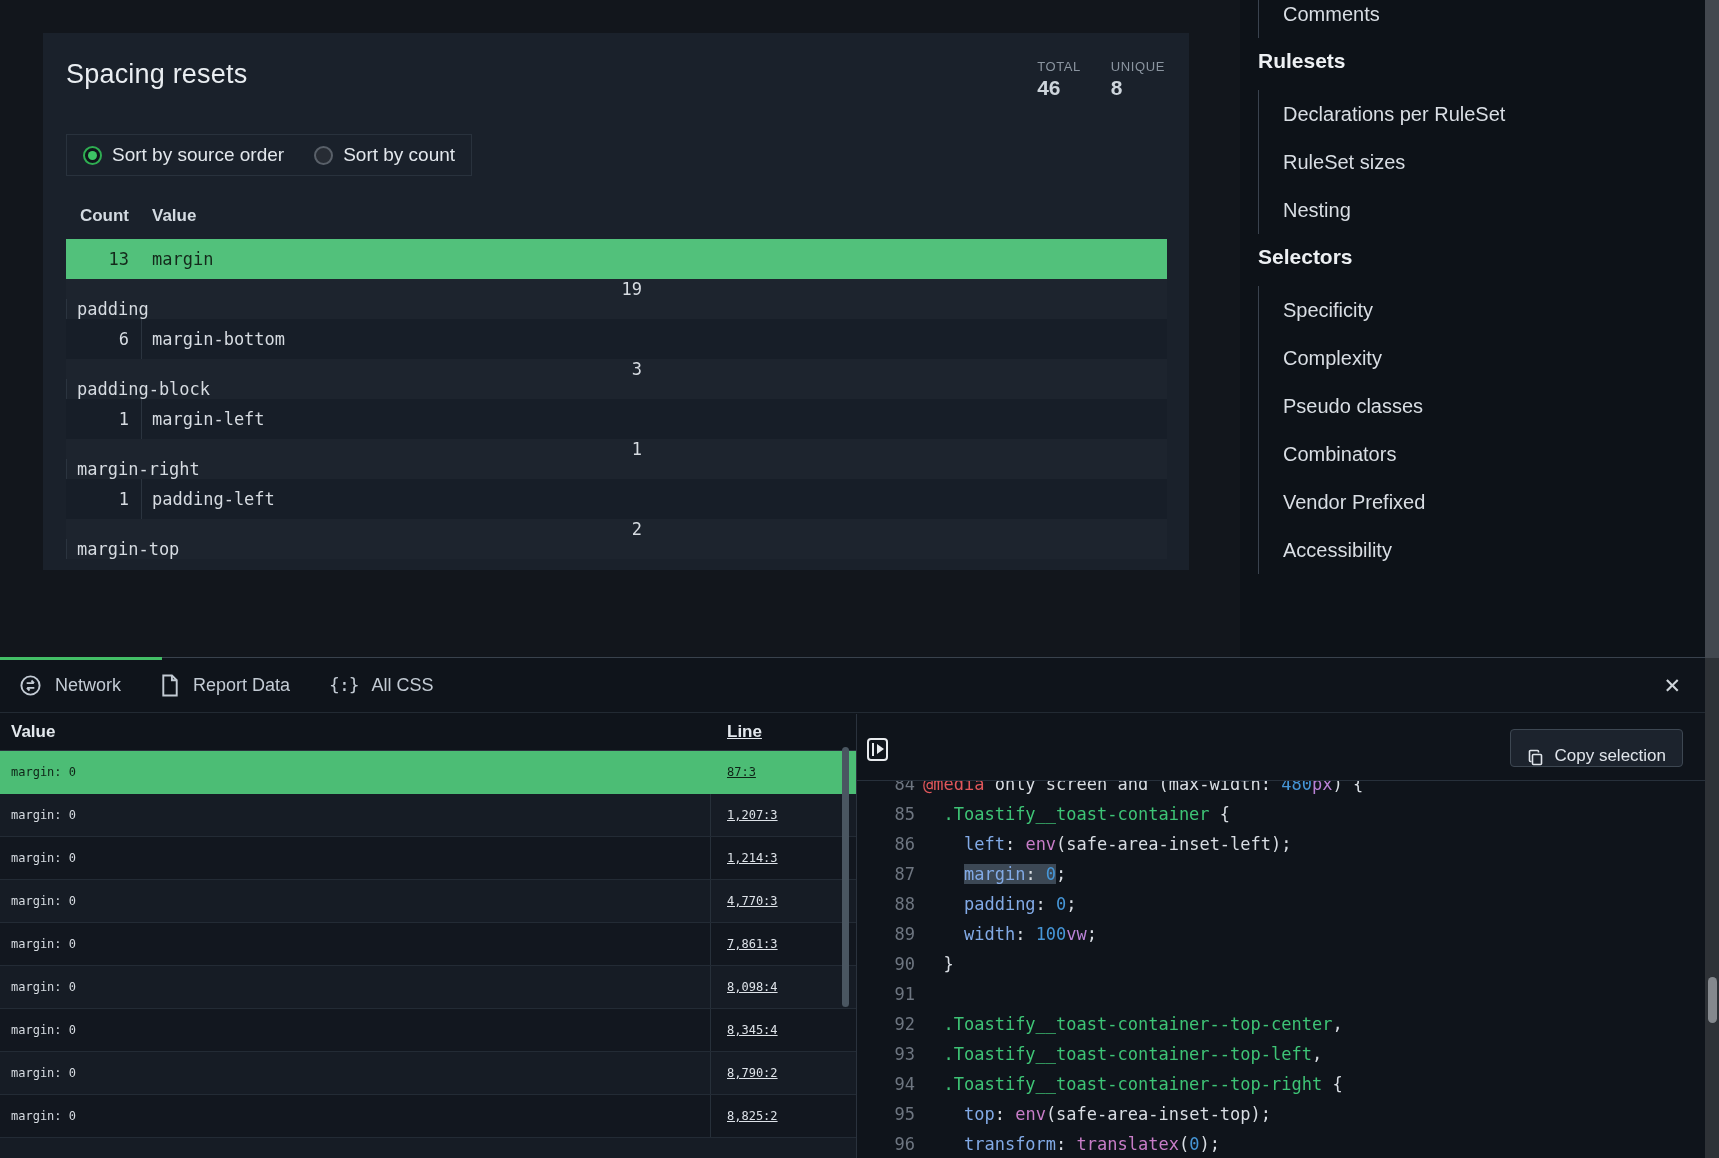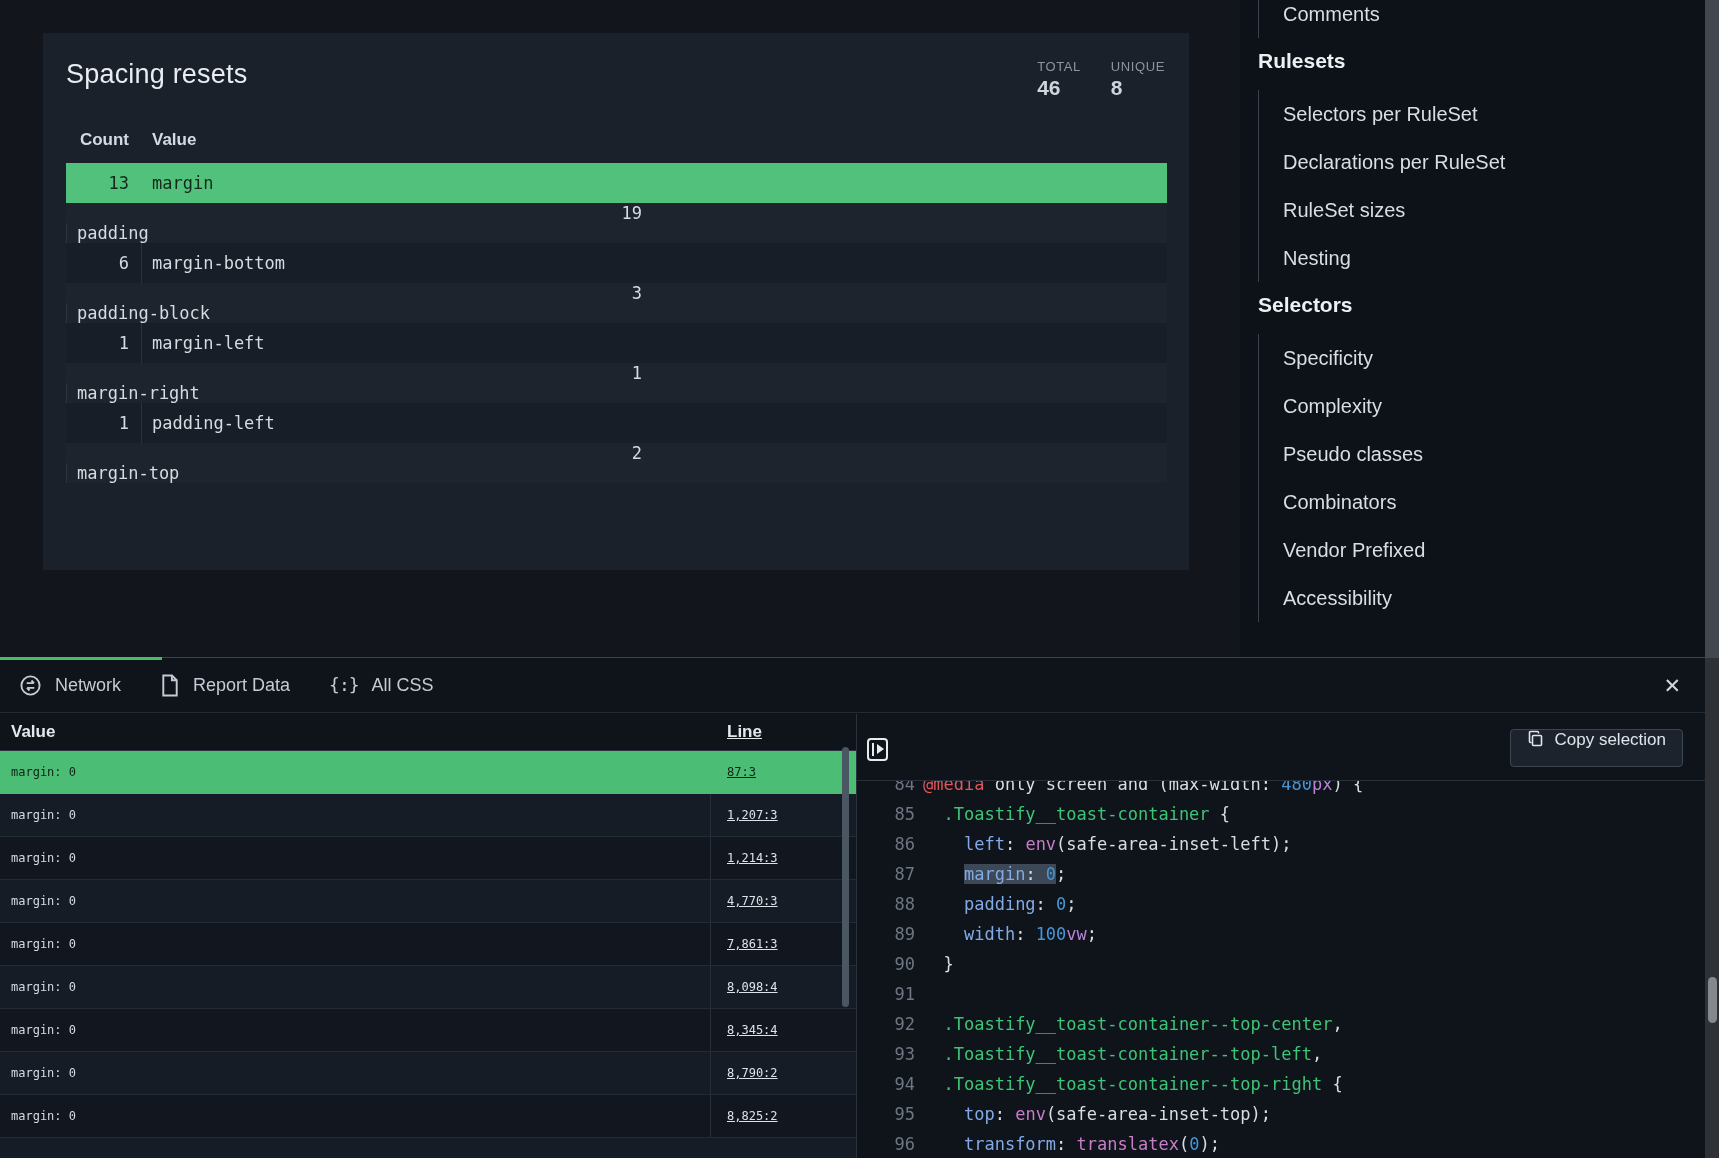--- a/index.html
+++ b/index.html
@@ -74,21 +74,21 @@
   .res-row.hl a{color:#0f2417;}
   .res-stub{height:22px;background:#161c25;}
   .res-scroll{position:absolute;right:7px;top:33px;width:7px;height:260px;border-radius:4px;background:#4a5661;}
 
   
   .code-pane{flex:1;position:relative;display:flex;flex-direction:column;overflow:hidden;}
   .code-head{height:67px;flex:0 0 auto;border-bottom:1px solid #27303b;position:relative;}
   .expand-btn{position:absolute;left:10px;top:24px;width:21px;height:23px;border:2px solid #e8ebee;border-radius:4px;cursor:pointer;}
   .expand-btn::before{content:"";position:absolute;left:3px;top:3px;bottom:3px;width:2px;background:#e8ebee;}
   .expand-btn::after{content:"";position:absolute;left:8px;top:4px;border-left:7px solid #e8ebee;border-top:5px solid transparent;border-bottom:5px solid transparent;}
-  .copy-btn{position:absolute;right:22px;top:15px;height:38px;display:flex;align-items:flex-start;gap:10px;
+  .copy-btn{position:absolute;right:22px;top:15px;height:38px;display:flex;align-items:flex-end;gap:10px;
             padding:0 16px;border:1px solid #3d4752;border-radius:4px;background:#1c232d;
             font-size:17px;color:#e0e5eb;cursor:pointer;font-family:"Liberation Sans",sans-serif;}
   .code-scroll{flex:1;overflow:hidden;font-family:"DejaVu Sans Mono",monospace;font-size:17px;line-height:30px;}
   .code-inner{margin-top:-12px;}
   .code-line{display:flex;white-space:pre;}
   .gutter{width:58px;flex:0 0 auto;text-align:right;color:#6e7681;user-select:none;}
   .code-text{margin-left:8px;}
   .tk-p{color:#d8dde3;}
   .tk-at{color:#e0575b;}
   .tk-sel{color:#3ec476;}
@@ -113,20 +113,30 @@
           <div>
             <div class="stat-label">TOTAL</div>
             <div class="stat-value">46</div>
           </div>
           <div>
             <div class="stat-label">UNIQUE</div>
             <div class="stat-value">8</div>
           </div>
         </div>
     </div>
+    <div class="sort-group">
+        <label class="radio-opt">
+          <span class="radio on"></span>
+          <span>Sort by source order</span>
+        </label>
+        <label class="radio-opt">
+          <span class="radio off"></span>
+          <span>Sort by count</span>
+        </label>
+      </div>
     <div class="sp-table">
       <div class="sp-head">
         <div class="c-count">Count</div>
         <div class="c-val">Value</div>
       </div>
       <div id="sp-rows">
           <div class="sp-row hl">
             <div class="c-count">13</div>
             <div class="c-val">margin</div>
           </div>
@@ -161,21 +171,20 @@
         </div>
     </div>
   </section>
 
   <nav class="sidebar" id="sidebar">
       <div class="sb-group partial">
         <div class="sb-item">Comments</div>
       </div>
       <div class="sb-heading">Rulesets</div>
       <div class="sb-group">
-        <div class="sb-item">Selectors per RuleSet</div>
         <div class="sb-item">Declarations per RuleSet</div>
         <div class="sb-item">RuleSet sizes</div>
         <div class="sb-item">Nesting</div>
       </div>
       <div class="sb-heading">Selectors</div>
       <div class="sb-group">
         <div class="sb-item">Specificity</div>
         <div class="sb-item">Complexity</div>
         <div class="sb-item">Pseudo classes</div>
         <div class="sb-item">Combinators</div>

